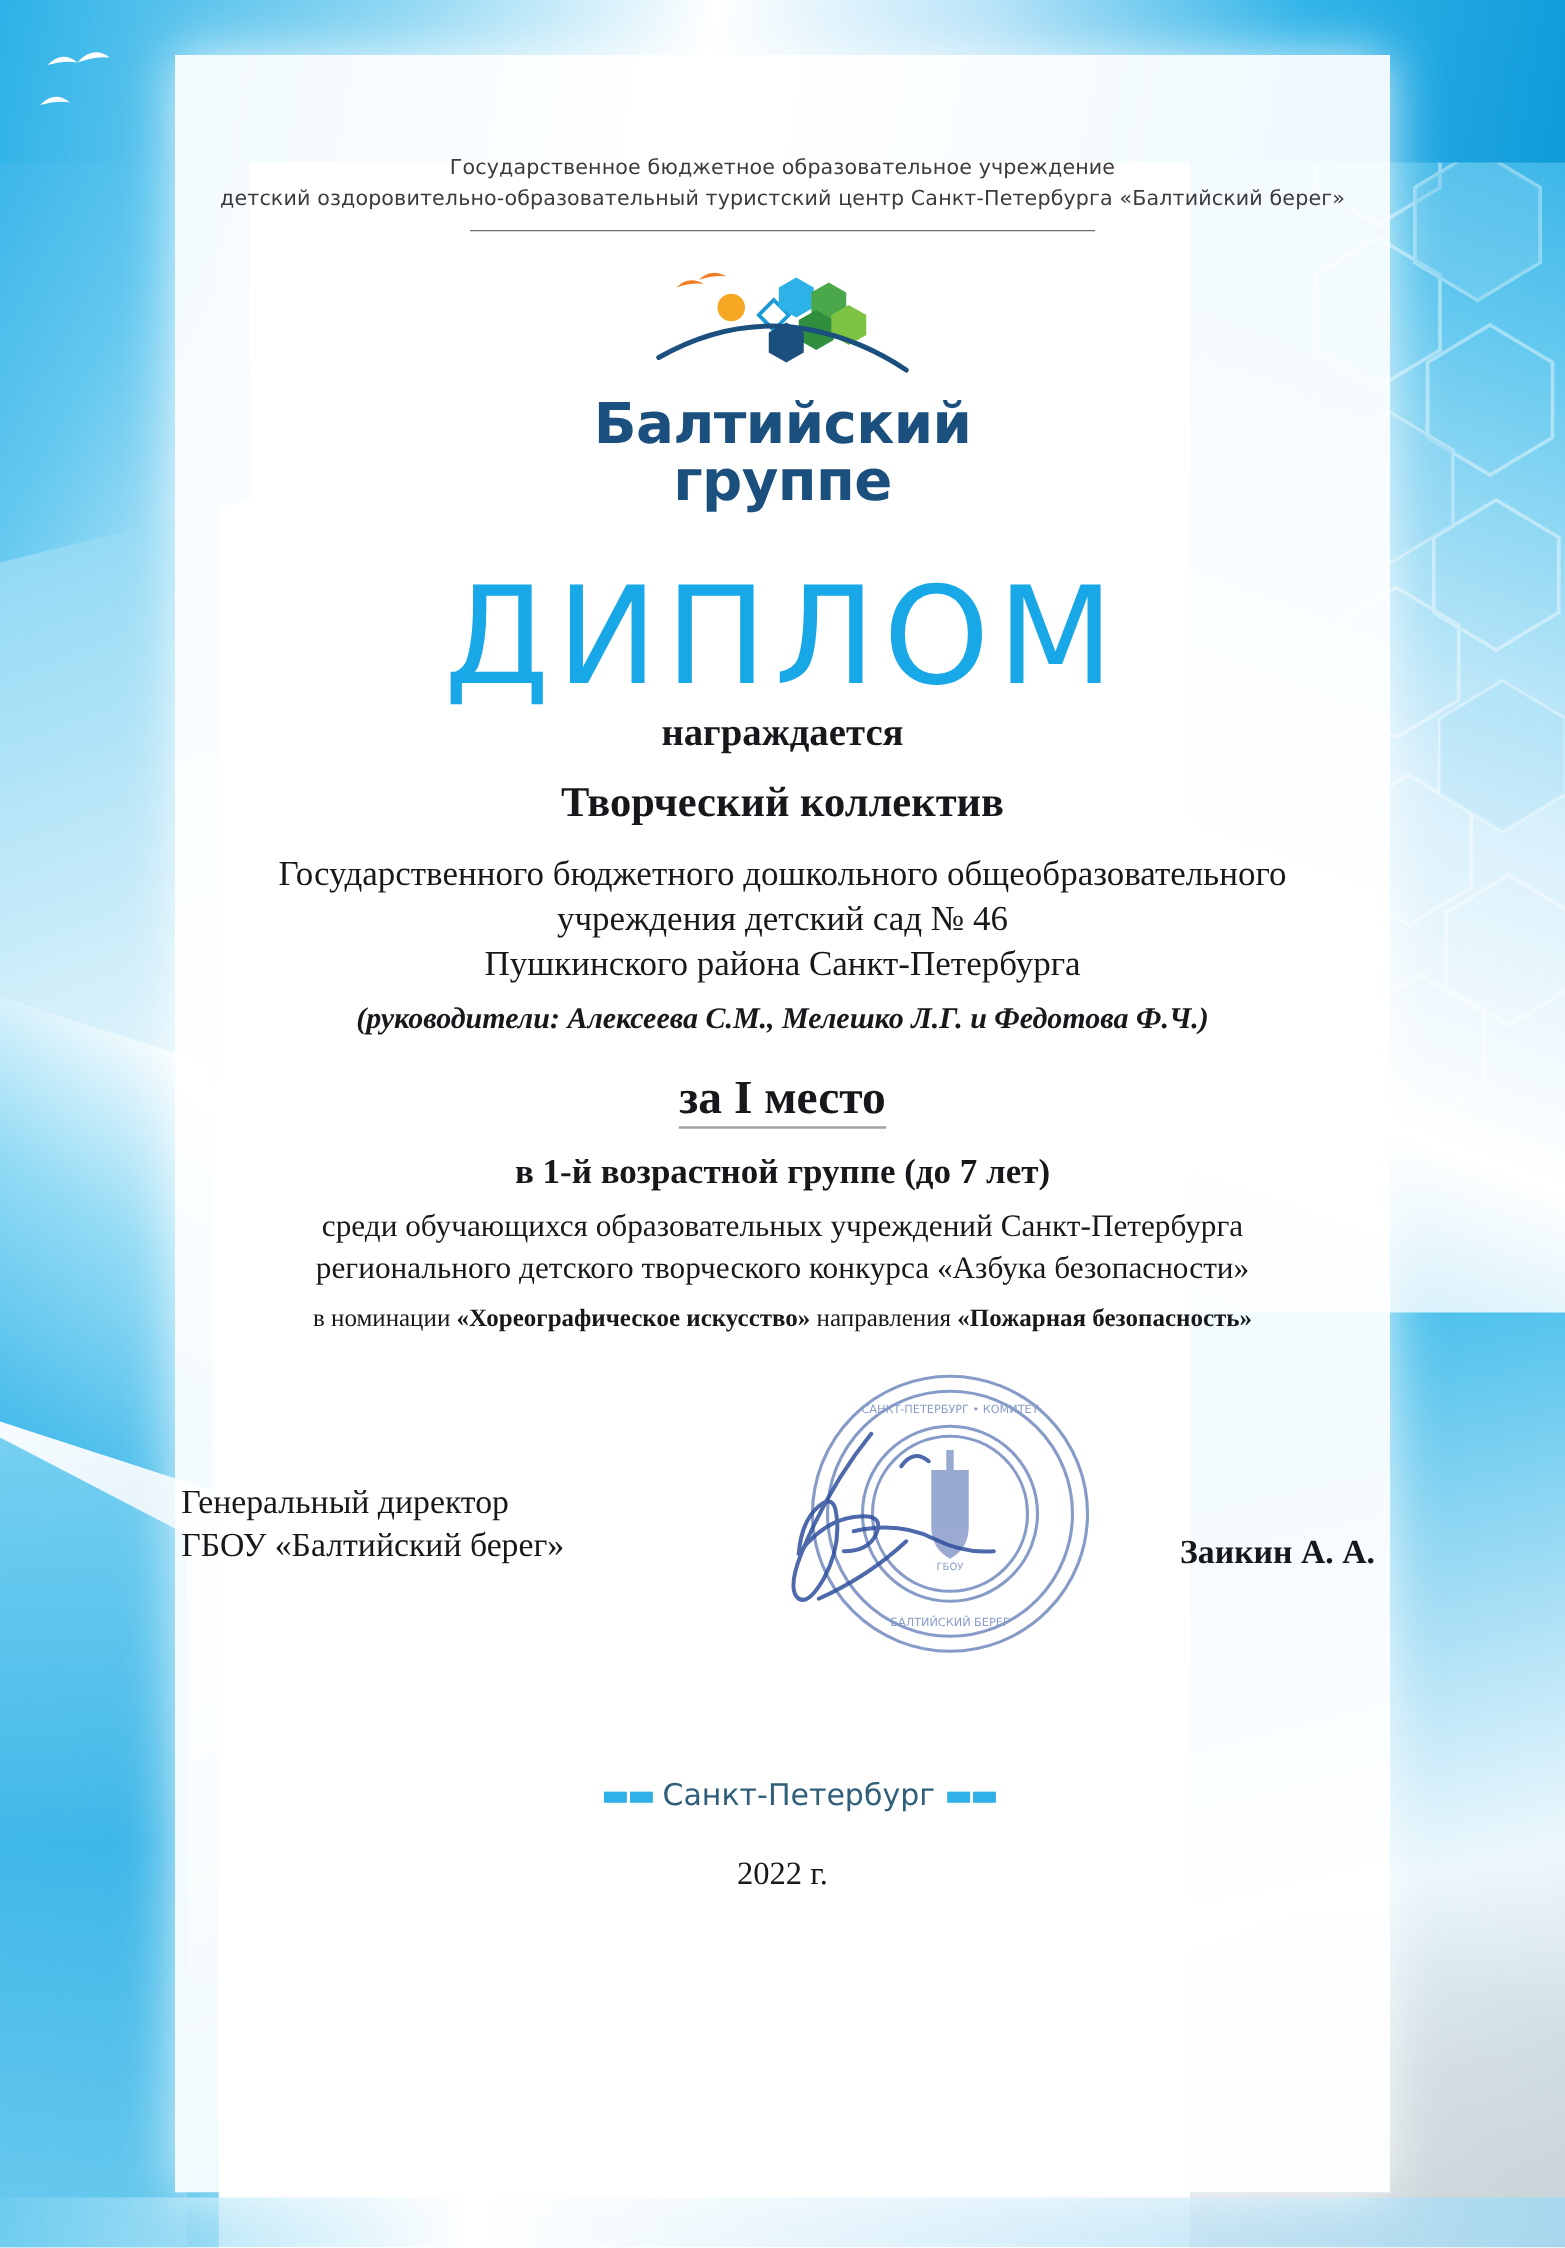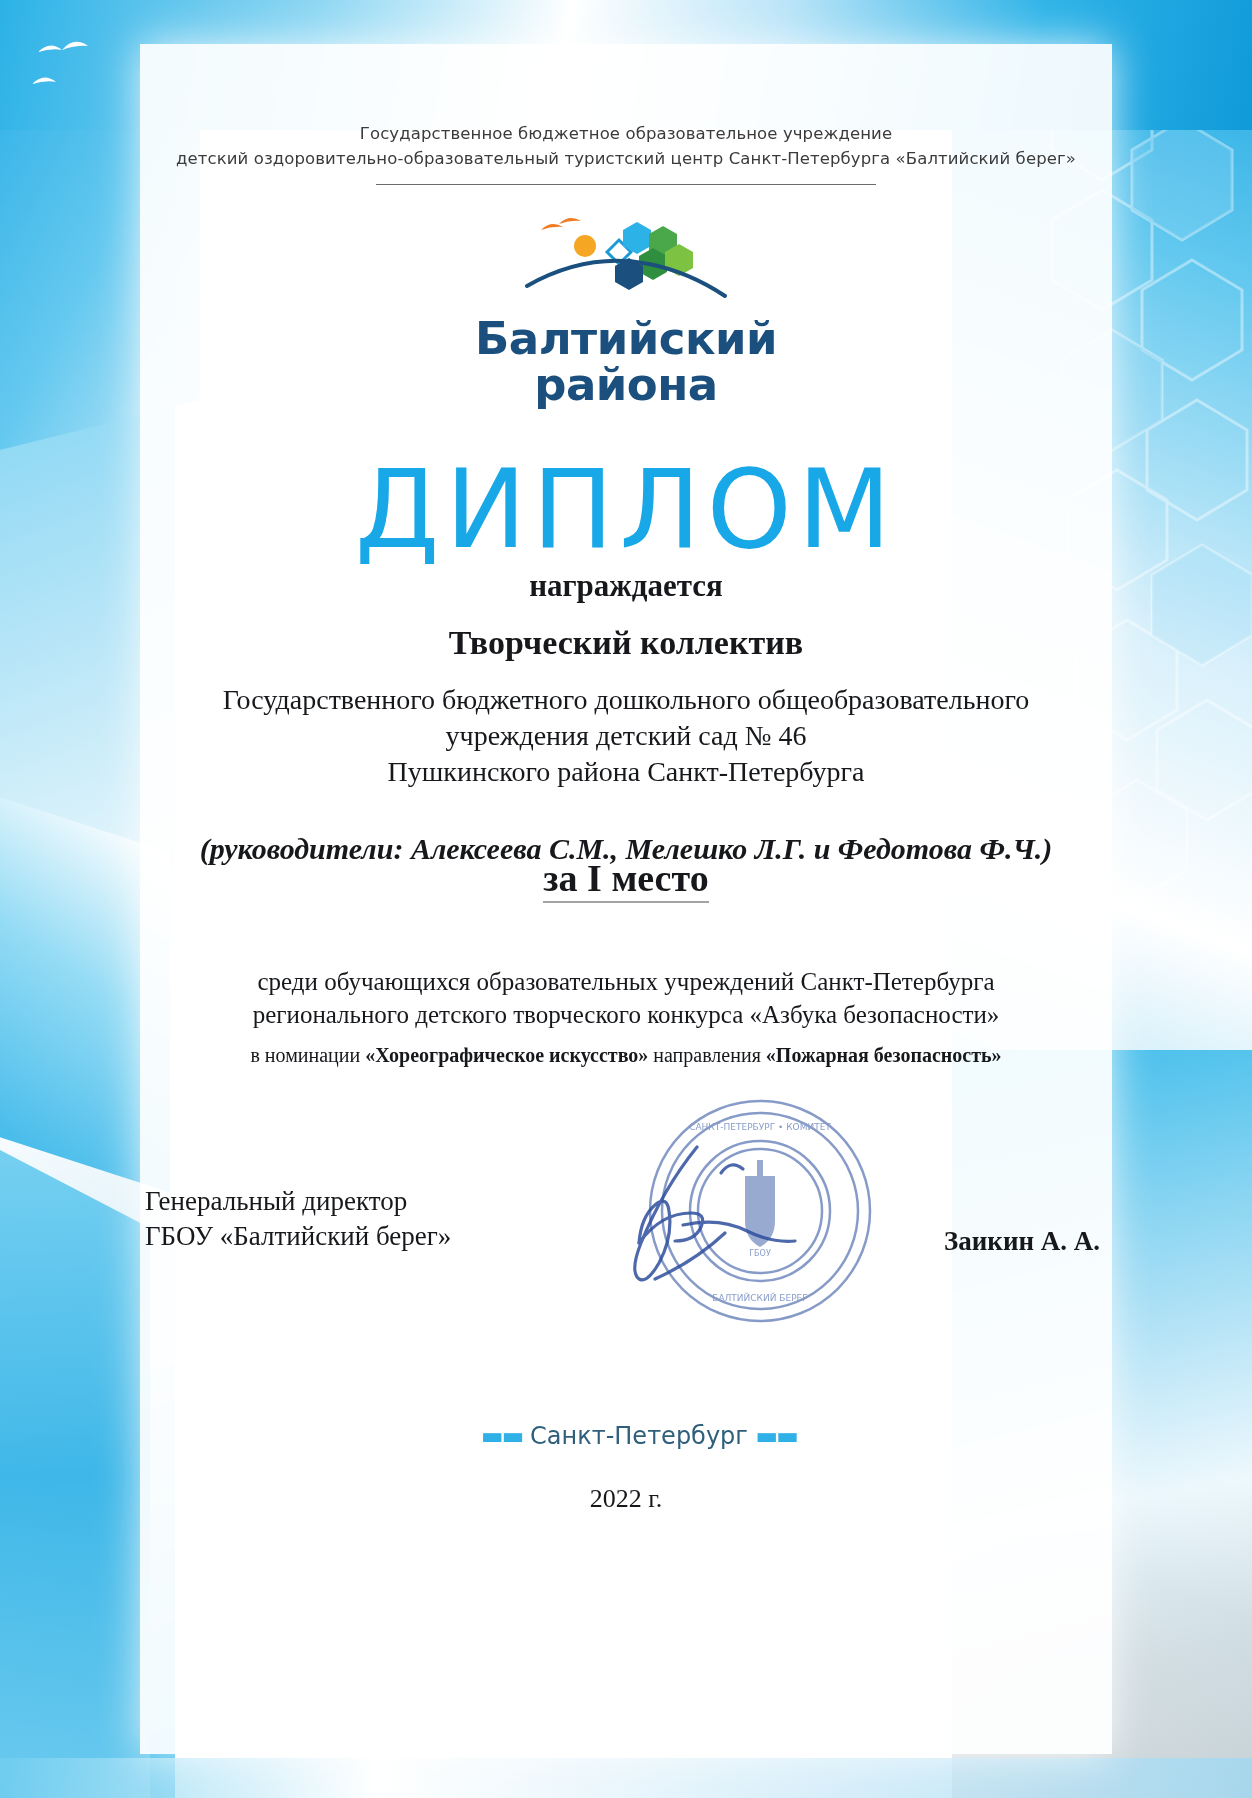--- a/index.html
+++ b/index.html
@@ -190,27 +190,27 @@
     width: 852px;
     text-align: center;
     font-family: "Liberation Serif", serif;
     font-size: 28px;
     line-height: 1.28;
     color: #16181b;
   }
 
   .leaders {
     position: absolute;
-    left: 40px; top: 788px;
+    left: 40px; top: 758px;
     width: 892px;
     text-align: center;
     font-family: "Liberation Serif", serif;
     font-style: italic;
     font-weight: bold;
-    font-size: 30px;
+    font-size: 24px;
     color: #16181b;
   }
 
   .place {
     position: absolute;
     left: 0; top: 812px;
     width: 972px;
     text-align: center;
   }
   .place span {
@@ -369,41 +369,42 @@
         <circle cx="74" cy="34" r="11" fill="#f5a623"></circle>
         <polygon points="96,40 108,28 120,40 108,52" fill="#ffffff" stroke="#1b9ad6" stroke-width="3"></polygon>
         <polygon points="112,18 126,10 140,18 140,34 126,42 112,34" fill="#2cb2e7"></polygon>
         <polygon points="138,22 152,14 166,22 166,38 152,46 138,38" fill="#4aa84a"></polygon>
         <polygon points="128,44 142,36 156,44 156,60 142,68 128,60" fill="#2f8f3f"></polygon>
         <polygon points="154,40 168,32 182,40 182,56 168,64 154,56" fill="#7ec242"></polygon>
         <polygon points="104,54 118,46 132,54 132,70 118,78 104,70" fill="#1b4f7e"></polygon>
         <path d="M16 74 q60 -34 122 -22 q40 8 76 32" fill="none" stroke="#1b4f7e" stroke-width="4" stroke-linecap="round"></path>
       </svg>
       <div class="logo-text1">Балтийский</div>
-      <div class="logo-text2">района</div>
+      <div class="logo-text2">группе</div>
     </div>
 
     <div class="diploma">ДИПЛОМ</div>
 
     <div class="awarded">награждается</div>
 
     <div class="recipient">Творческий коллектив</div>
 
     <div class="institution">
       <div>Государственного бюджетного дошкольного общеобразовательного</div>
       <div>учреждения  детский сад № 46</div>
       <div>Пушкинского района Санкт-Петербурга</div>
     </div>
 
     <div class="leaders">(руководители: Алексеева С.М.,  Мелешко Л.Г. и Федотова Ф.Ч.)</div>
 
     <div class="place">
       <span>за I место</span>
     </div>
 
+    <div class="agegroup">в 1-й возрастной группе (до 7 лет)</div>
 
     <div class="contest">
       <div>среди обучающихся образовательных учреждений Санкт-Петербурга</div>
       <div>регионального детского творческого конкурса «Азбука безопасности»</div>
     </div>
 
     <div class="nomination">
       <span>в номинации </span><b>«Хореографическое искусство»</b><span> направления </span><b>«Пожарная безопасность»</b>
     </div>
 

